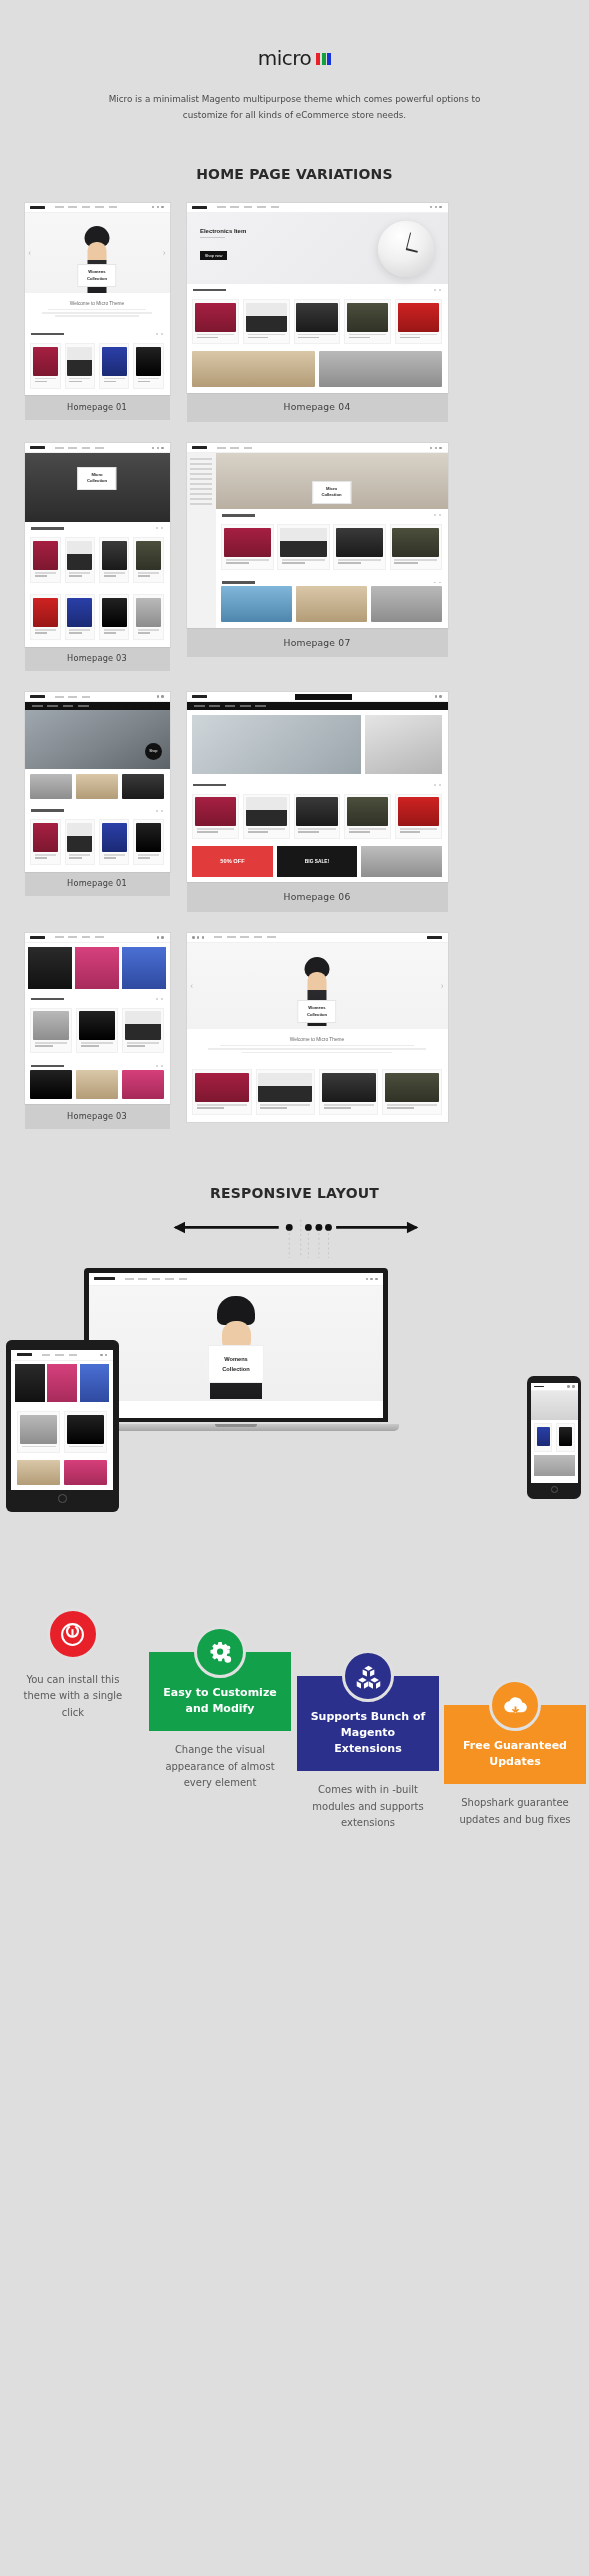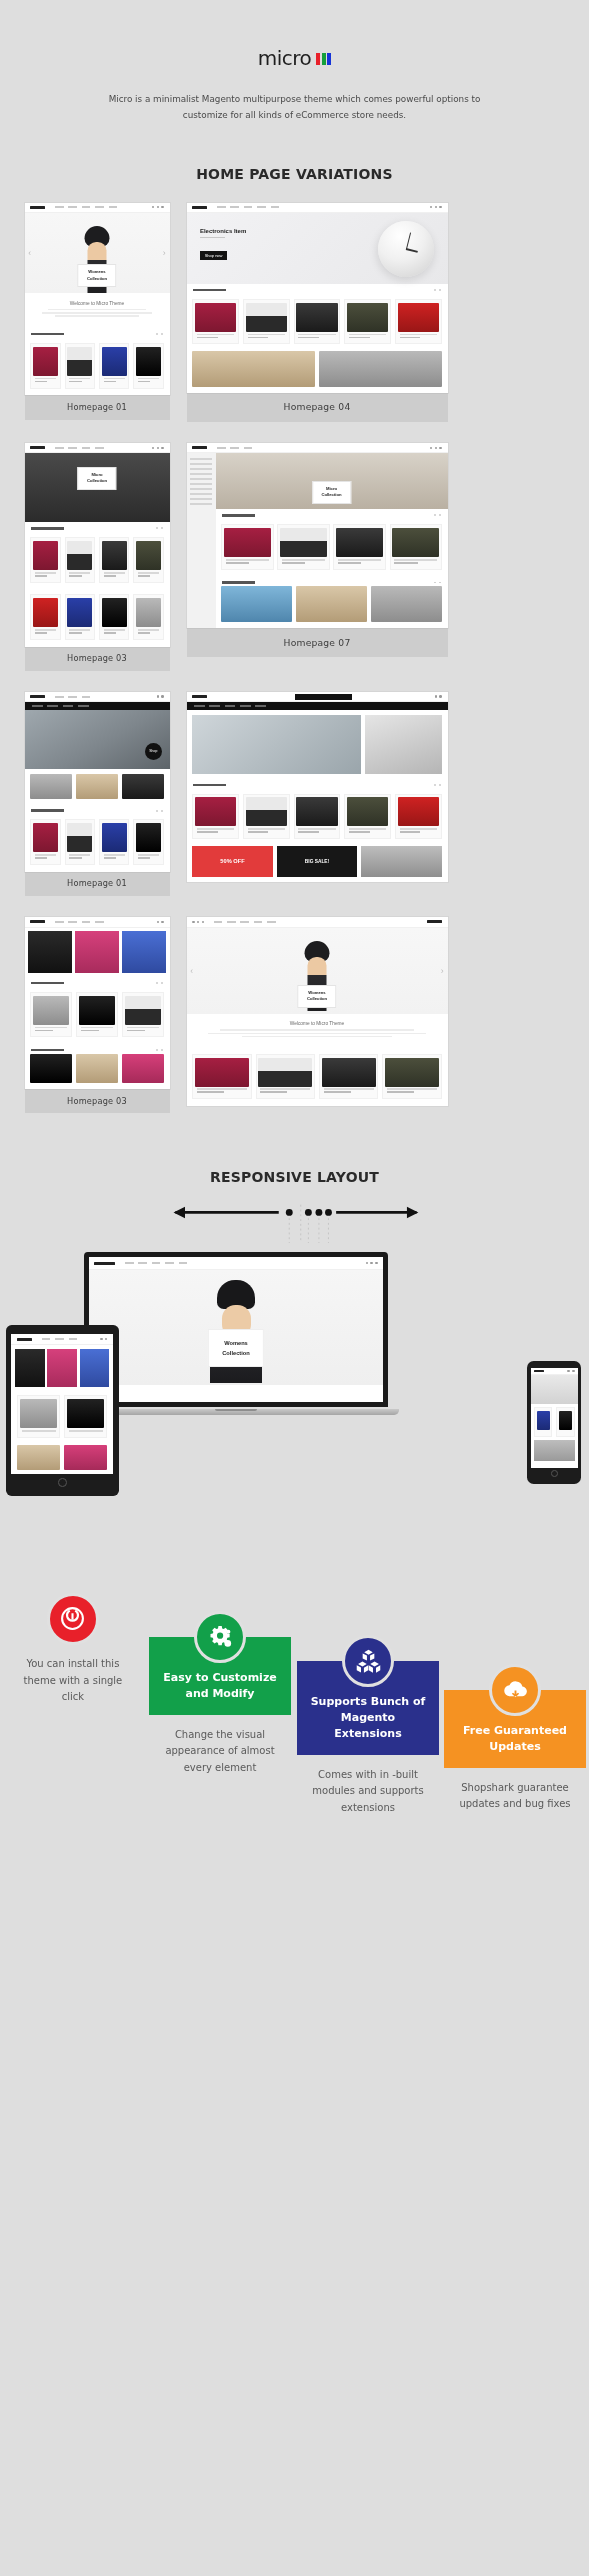--- a/index.html
+++ b/index.html
@@ -654,20 +654,21 @@
               <div class="nm"></div>
               <div class="pr"></div>
             </div>
         </div>
         <div style="display:flex;gap:3.8px;padding:0 5.7px 5.7px;background:#fff">
           <div style="flex:1;height:31px;background:#e23b3b;color:#fff;font-size:5.7px;font-weight:700;display:flex;align-items:center;justify-content:center">50% OFF</div>
           <div style="flex:1;height:31px;background:#171717;color:#fff;font-size:4.8px;font-weight:700;display:flex;align-items:center;justify-content:center">BIG SALE!</div>
           <div style="flex:1;height:31px;background:linear-gradient(#bdbdbd,#8f8f8f)"></div>
         </div>
       </div>
+      <div class="thumb-caption">Homepage 06</div>
     </div>
 
     <div class="thumb-card">
       <div class="thumb-frame">
         <div class="mini-nav">
           <span class="mini-logo"></span>
           <span class="mini-links">
               <span></span>
               <span></span>
               <span></span>

